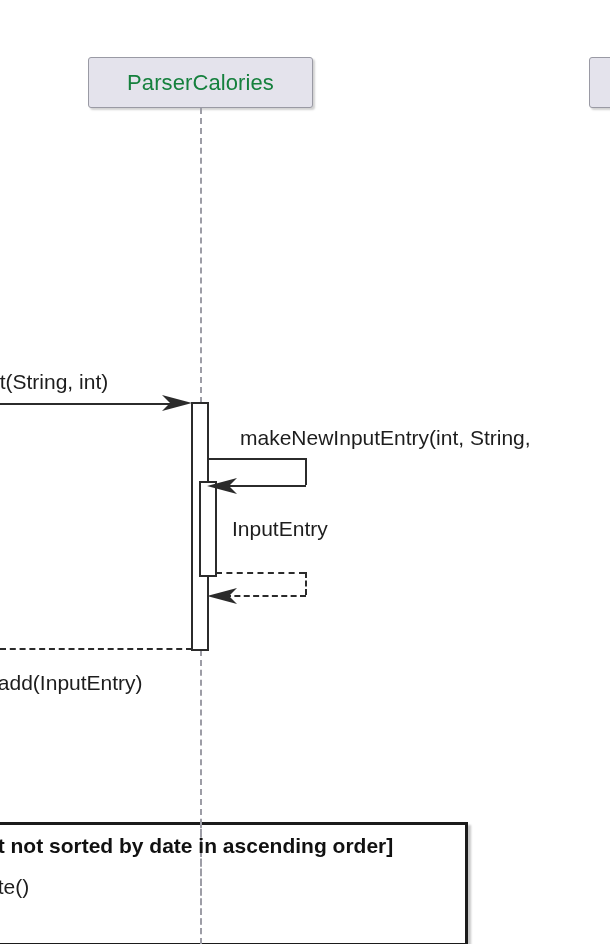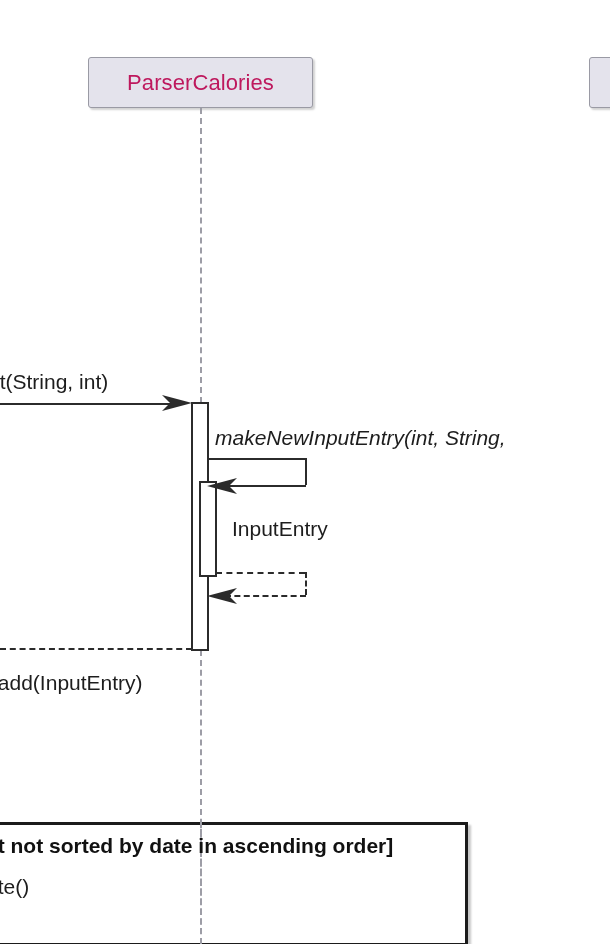--- a/index.html
+++ b/index.html
@@ -21,21 +21,21 @@
   .lifeline-box {
     position: absolute;
     box-sizing: border-box;
     background: #e4e3ec;
     border: 1px solid #9a9aa4;
     border-radius: 3px;
     box-shadow: 2px 2px 2px rgba(0,0,0,0.18);
     display: flex;
     align-items: center;
     justify-content: center;
-    color: #be185d;
+    color: #15803d;
     font-size: 22px;
     letter-spacing: 0.1px;
     white-space: nowrap;
   }
   #lifeline-box-parsercalories {
     left: 88px;
     top: 57px;
     width: 225px;
     height: 51px;
   }
@@ -110,21 +110,21 @@
 
   
   .msg-label {
     position: absolute;
     font-size: 21px;
     color: #1d1d1d;
     white-space: nowrap;
     line-height: 1;
   }
   #label-incoming-call     { left: -12px; top: 371px; }
-  #label-makenewinputentry { left: 215px; top: 427px; font-style: italic; }
+  #label-makenewinputentry { left: 240px; top: 427px; }
   #label-inputentry        { left: 232px; top: 518px; }
   #label-return-add        { left: -8px;  top: 672px; }
 
   
   #fragment-box {
     position: absolute;
     box-sizing: border-box;
     left: -14px;
     top: 822px;
     width: 482px;

